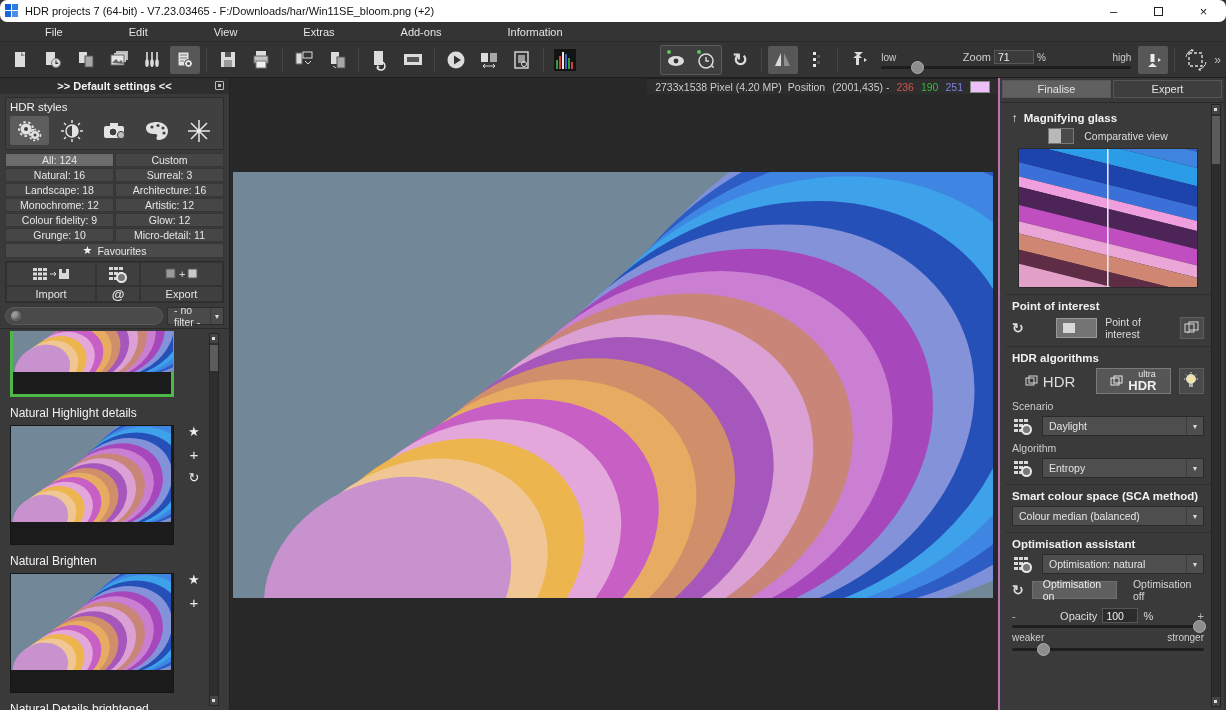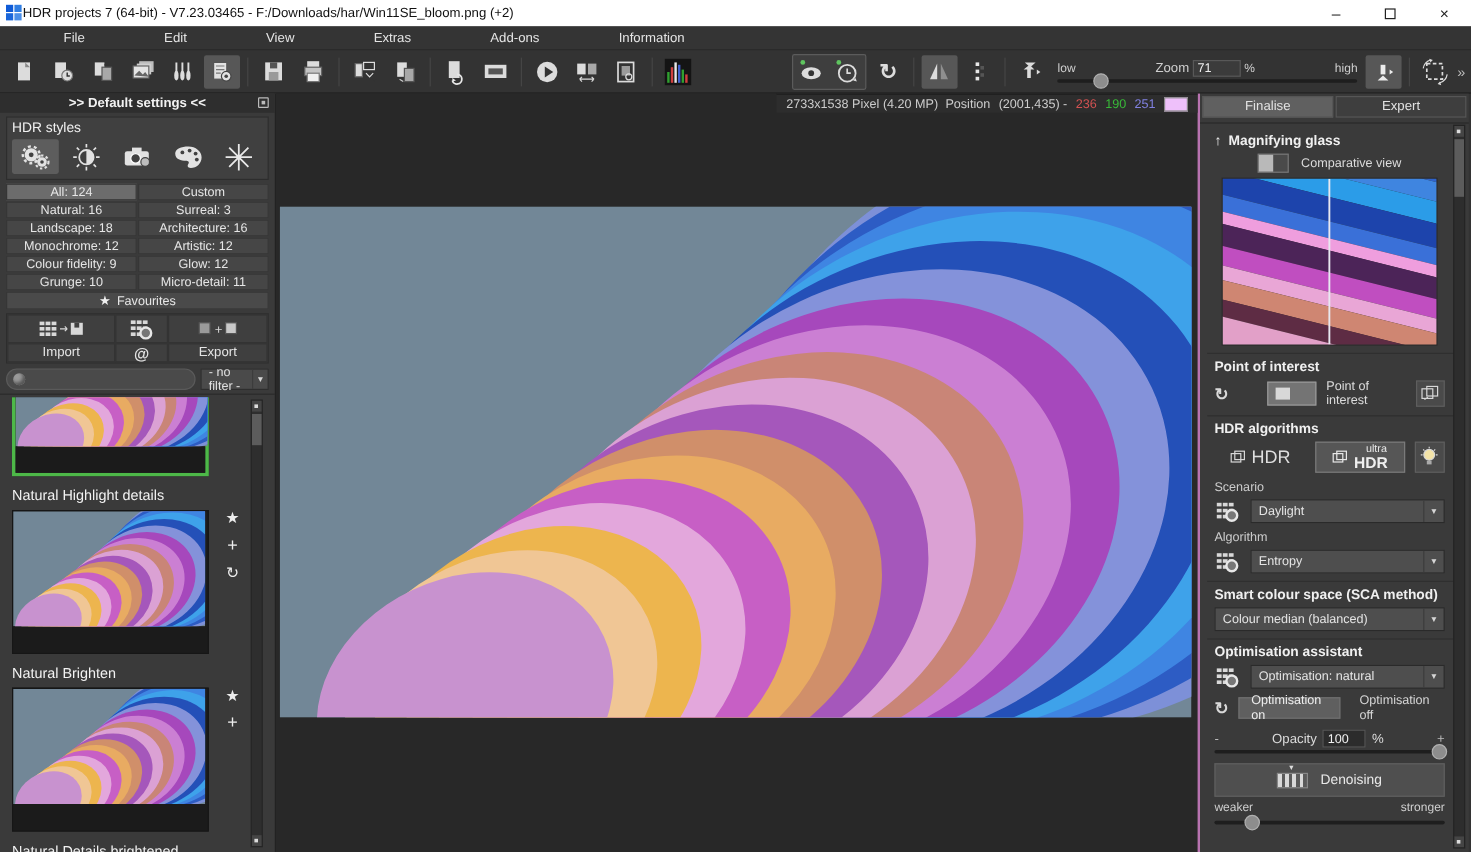--- a/index.html
+++ b/index.html
@@ -1,32 +1,32 @@
 <!DOCTYPE html>
 <html><head>
 <meta charset="utf-8">
 <style>
   * { margin:0; padding:0; box-sizing:border-box; }
   html,body { width:1226px; height:710px; }
   body { font-family:"Liberation Sans",sans-serif; background:#333; overflow:hidden; position:relative; color:#ddd; font-size:11px; }
 
   
-  .titlebar { height:22px; background:#ffffff; color:#111; display:flex; align-items:center; padding-left:5px; }
+  .titlebar { height:22px; background:#ffffff; color:#111; display:flex; align-items:center; gap:6px; padding-left:5px;border-radius:7px; }
   .win-logo { width:14px; height:14px; display:grid; grid-template-columns:6px 6px; grid-template-rows:6px 6px; gap:1px; }
   .win-logo i { background:#0f5bd7; }
   .win-logo i:nth-child(2){ background:#2f7de2; }
   .win-logo i:nth-child(3){ background:#1a66da; }
   .win-logo i:nth-child(4){ background:#4b8fe8; }
   .titlebar .title { font-size:11px; }
   .win-controls { margin-left:auto; display:flex; height:100%; }
   .win-btn { width:45px; display:flex; align-items:center; justify-content:center; font-size:13px; color:#222; }
   .max-glyph { width:9px; height:9px; border:1px solid #222; display:block; }
 
   
-  .menubar { height:20px; background:#343434; display:flex; align-items:center; padding-left:20px; border-bottom:1px solid #282828; }
+  .menubar { height:20px; background:#343434; display:flex; align-items:center; padding-left:12px; border-bottom:1px solid #282828; }
   .menu-item { padding:0 33px; font-size:11px; color:#e4e4e4; }
 
   
   .toolbar { height:36px; background:#333; display:flex; align-items:center; padding:0 5px; gap:3px; border-bottom:1px solid #1f1f1f; }
   .tbtn { width:30px; height:28px; display:flex; align-items:center; justify-content:center; border-radius:2px; flex:none; }
   .tbtn.active { background:#575757; }
   .tsep { width:1px; height:24px; background:#454545; margin:0 3px; flex:none; }
   .tool-box { display:flex; border:1px solid #5b5b5b; background:#3e3e3e; border-radius:2px; flex:none; }
   .glyph { color:#dcdcdc; font-size:16px; font-weight:bold; line-height:1; }
   .zoom-area { width:250px; display:flex; flex-direction:column; gap:2px; margin:0 4px; flex:none;justify-content:center; }
@@ -725,24 +725,20 @@
         <span class="endcap">-</span>
         <span style="margin-left:auto">Opacity</span>
         <input value="100" style="">
         <span>%</span>
         <span class="endcap" style="margin-left:auto">+</span>
       </div>
       <div class="slider">
           <span class="knob" style="right:-2px"></span>
         </div>
 
-      <div class="denoise-btn">
-        <span class="checker"></span>
-        <span>Denoising</span>
-      </div>
       <div class="ws-row">
         <span>weaker</span>
         <span>stronger</span>
       </div>
       <div class="slider" style="margin-top:5px">
           <span class="knob" style="left:13%"></span>
         </div>
     </div>
 
     <div class="rp-scroll">

